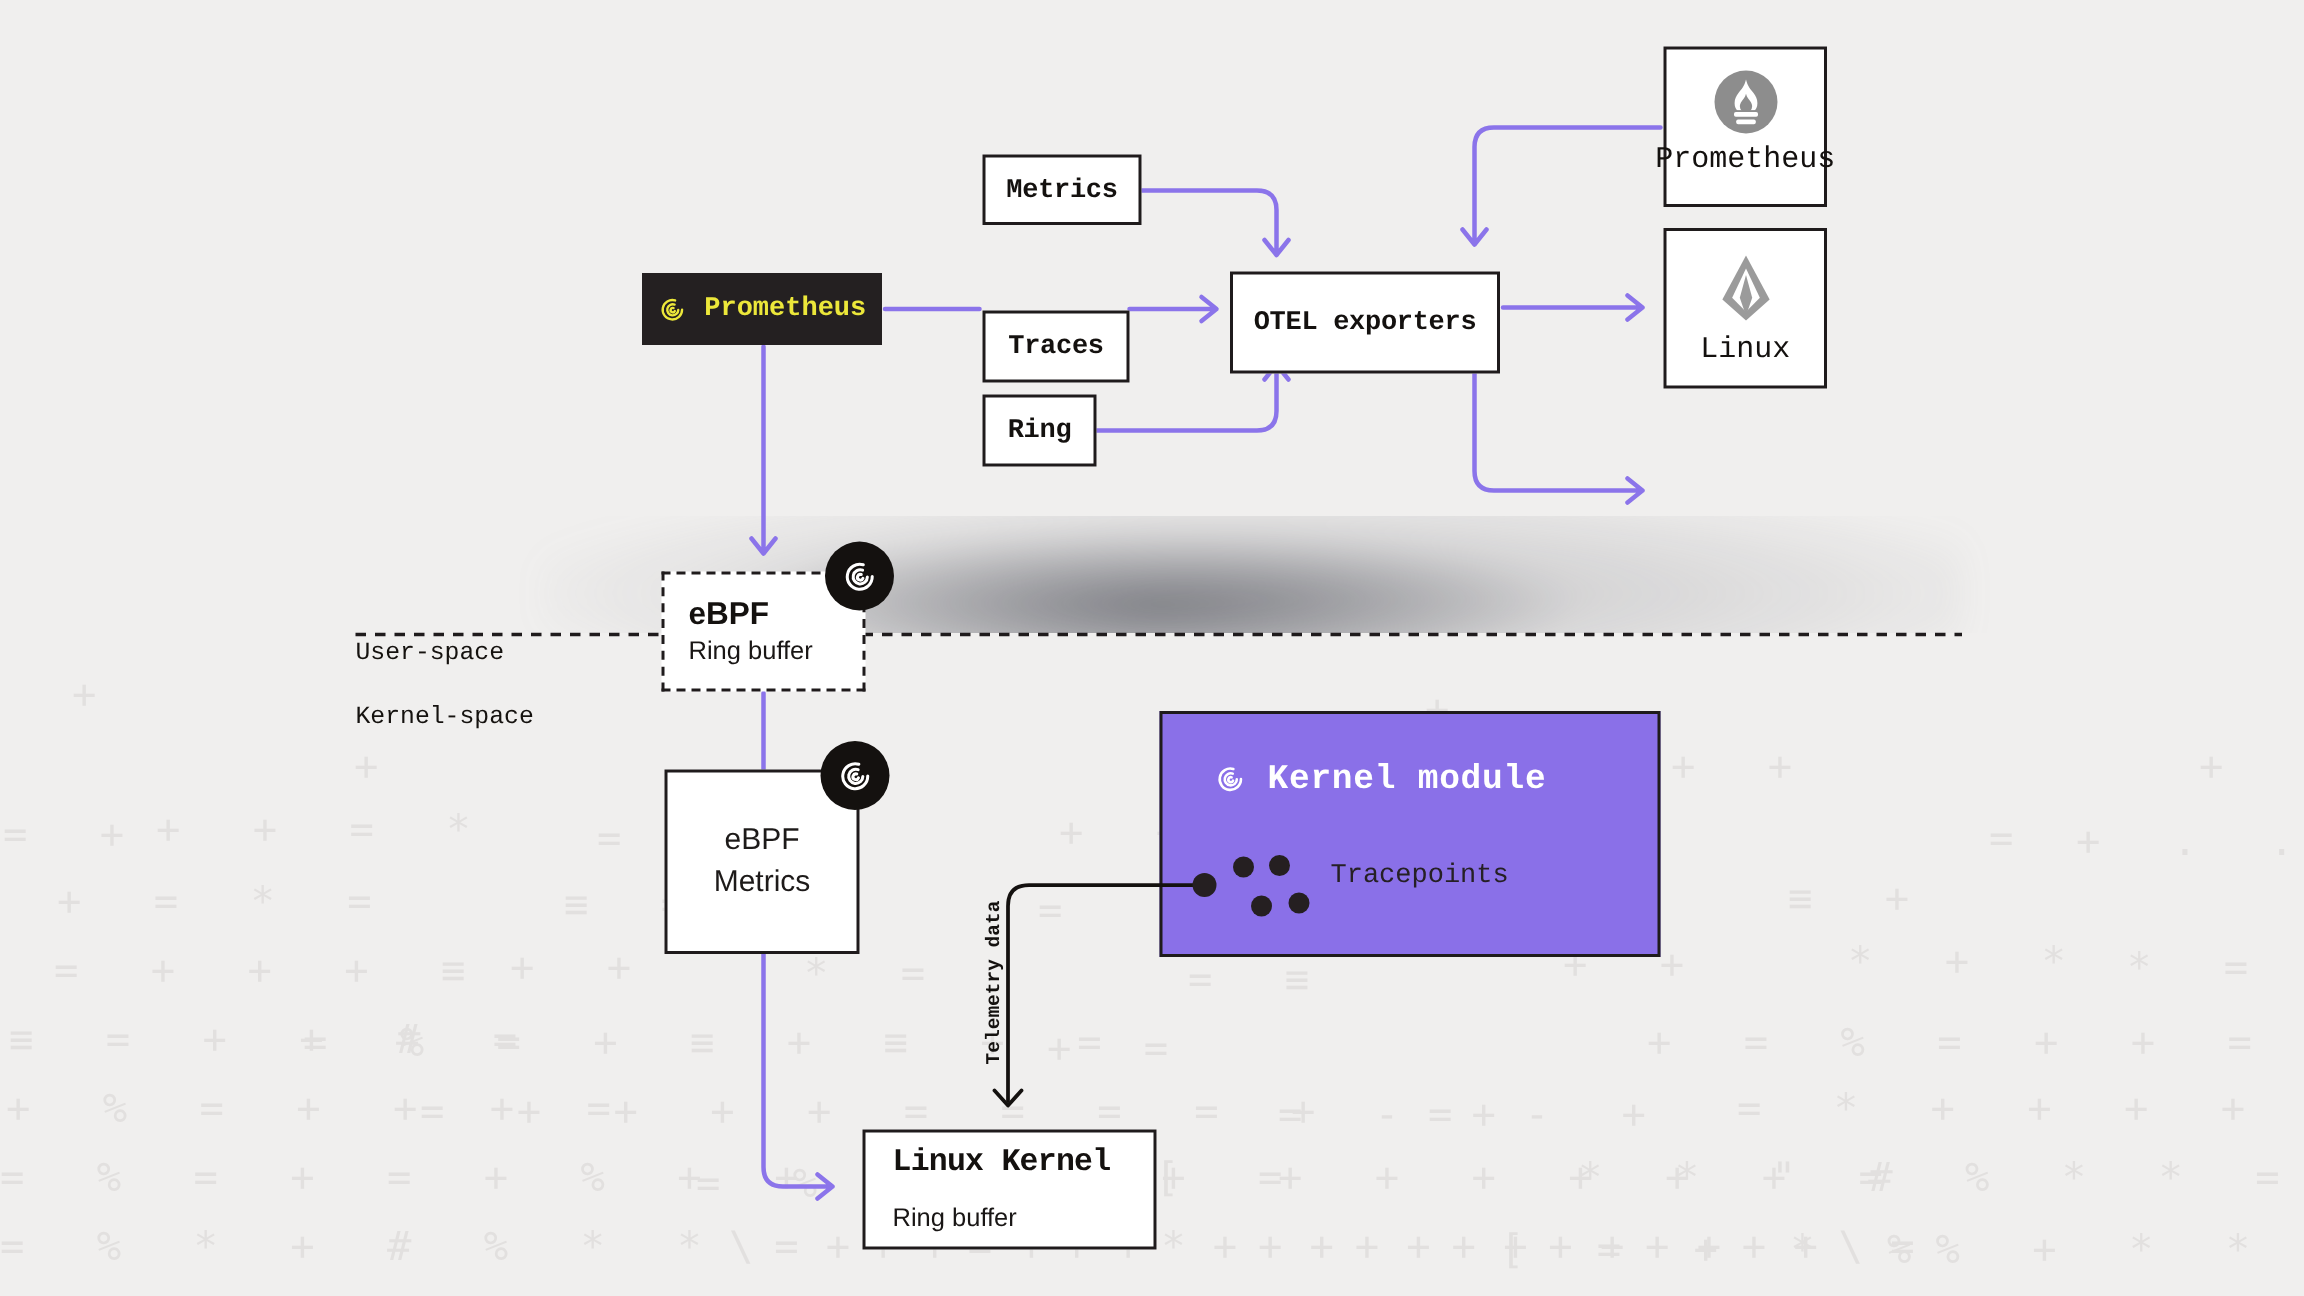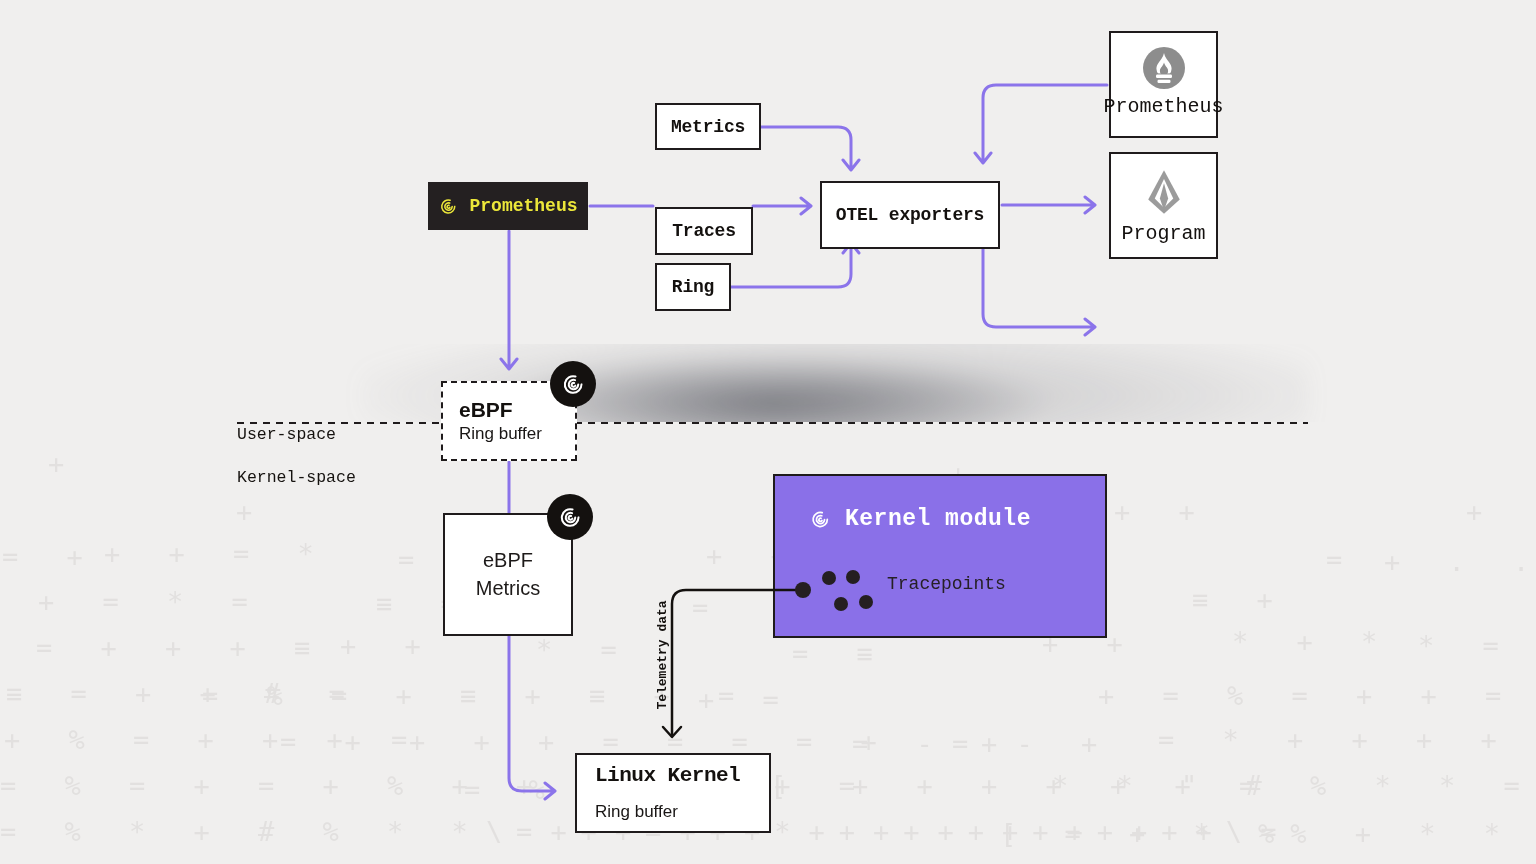--- a/index.html
+++ b/index.html
@@ -196,21 +196,21 @@
   </div>
 
   <div class="node card zipkin">
     <span class="spiral-icon">
       <svg width="50" height="50" viewBox="0 0 46 46">
         <path fill="#9B9B9B" d="M23 3 L37.5 30 L23 43 L8.5 30 Z"></path>
         <path fill="#FFFFFF" d="M23 11 L31.5 29 L23 37.5 L14.5 29 Z"></path>
         <path fill="#9B9B9B" d="M23 15 L26.8 29 L23 40 L19.2 29 Z"></path>
       </svg>
     </span>
-    <span class="card-label">Program</span>
+    <span class="card-label">Linux</span>
   </div>
 
 
   <div class="node ringbuffer">
     <div class="rb-title">eBPF</div>
     <div class="rb-sub">Ring buffer</div>
   </div>
 
   <div class="node program">
     <div class="pg-line">eBPF</div>

